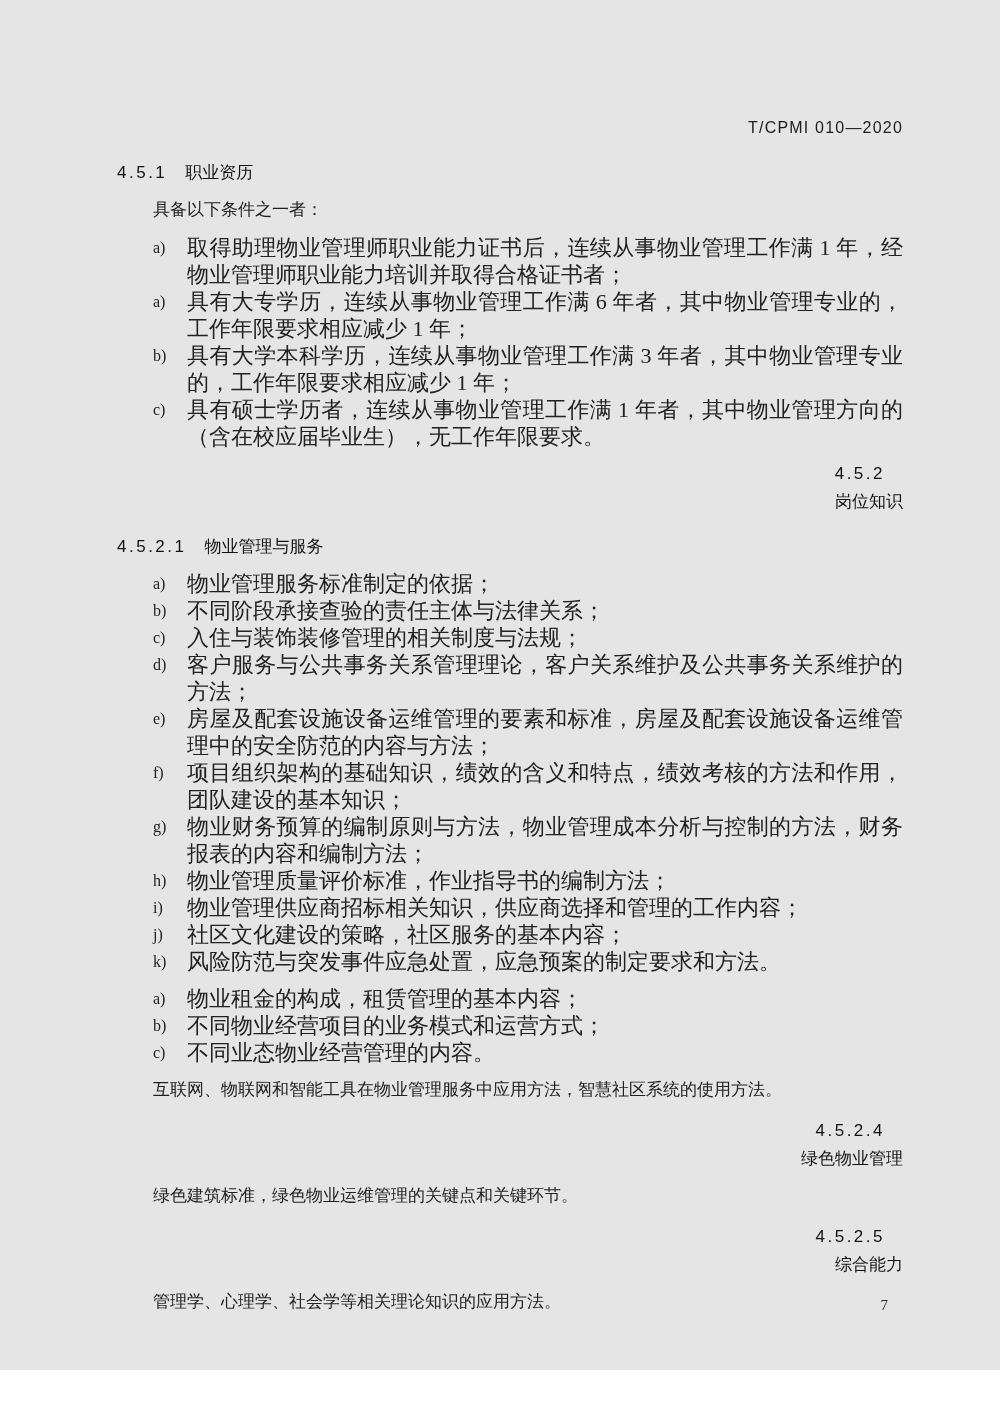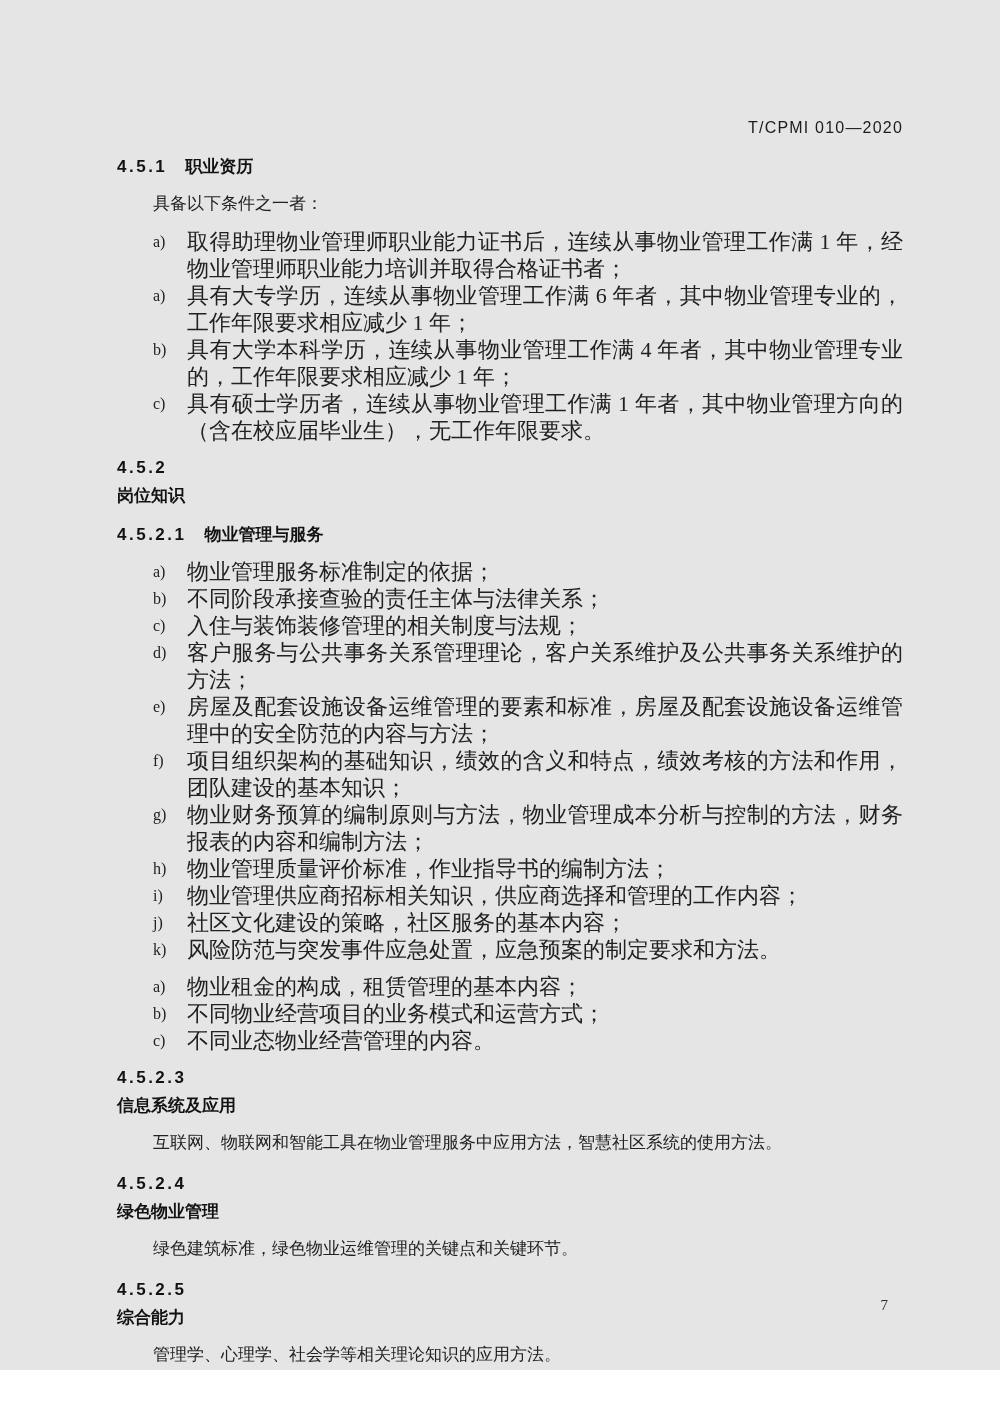--- a/index.html
+++ b/index.html
@@ -22,27 +22,27 @@
   .doc-header {
     text-align: right;
     font-family: "Liberation Sans", "DejaVu Sans", sans-serif;
     font-size: 16px;
     letter-spacing: 1.2px;
     line-height: 28px;
     color: #1c1c1c;
   }
   .sec-h {
     display: flex;
-    align-items: flex-start;
+    align-items: flex-end;
     font-family: "Liberation Sans", "DejaVu Sans", sans-serif;
     font-size: 17px;
-    font-weight: 700;
+    font-weight: 400;
     line-height: 28px;
     color: #121212;
-    margin: 11px 0 9px 0;
+    margin: 17px 0 9px 0;
   }
   .sec-num {
     letter-spacing: 2.5px;
     margin-right: 18px;
     flex: none;
   }
   .intro, .para {
     font-size: 17px;
     line-height: 28px;
     margin: 8px 0 10px 0;
@@ -94,21 +94,21 @@
     <div class="item">
       <span class="lbl">a)</span>
       <span class="txt">取得助理物业管理师职业能力证书后，连续从事物业管理工作满 1 年，经物业管理师职业能力培训并取得合格证书者；</span>
     </div>
     <div class="item">
       <span class="lbl">a)</span>
       <span class="txt">具有大专学历，连续从事物业管理工作满 6 年者，其中物业管理专业的，工作年限要求相应减少 1 年；</span>
     </div>
     <div class="item">
       <span class="lbl">b)</span>
-      <span class="txt">具有大学本科学历，连续从事物业管理工作满 4 年者，其中物业管理专业的，工作年限要求相应减少 1 年；</span>
+      <span class="txt">具有大学本科学历，连续从事物业管理工作满 3 年者，其中物业管理专业的，工作年限要求相应减少 1 年；</span>
     </div>
     <div class="item">
       <span class="lbl">c)</span>
       <span class="txt">具有硕士学历者，连续从事物业管理工作满 1 年者，其中物业管理方向的（含在校应届毕业生），无工作年限要求。</span>
     </div>
   </div>
 
   <div class="sec-h">
     <span class="sec-num">4.5.2</span>
     <span class="sec-title">岗位知识</span>
@@ -173,24 +173,20 @@
     <div class="item">
       <span class="lbl">b)</span>
       <span class="txt">不同物业经营项目的业务模式和运营方式；</span>
     </div>
     <div class="item">
       <span class="lbl">c)</span>
       <span class="txt">不同业态物业经营管理的内容。</span>
     </div>
   </div>
 
-  <div class="sec-h">
-    <span class="sec-num">4.5.2.3</span>
-    <span class="sec-title">信息系统及应用</span>
-  </div>
   <div class="para">互联网、物联网和智能工具在物业管理服务中应用方法，智慧社区系统的使用方法。</div>
 
   <div class="sec-h">
     <span class="sec-num">4.5.2.4</span>
     <span class="sec-title">绿色物业管理</span>
   </div>
   <div class="para">绿色建筑标准，绿色物业运维管理的关键点和关键环节。</div>
 
   <div class="sec-h">
     <span class="sec-num">4.5.2.5</span>

